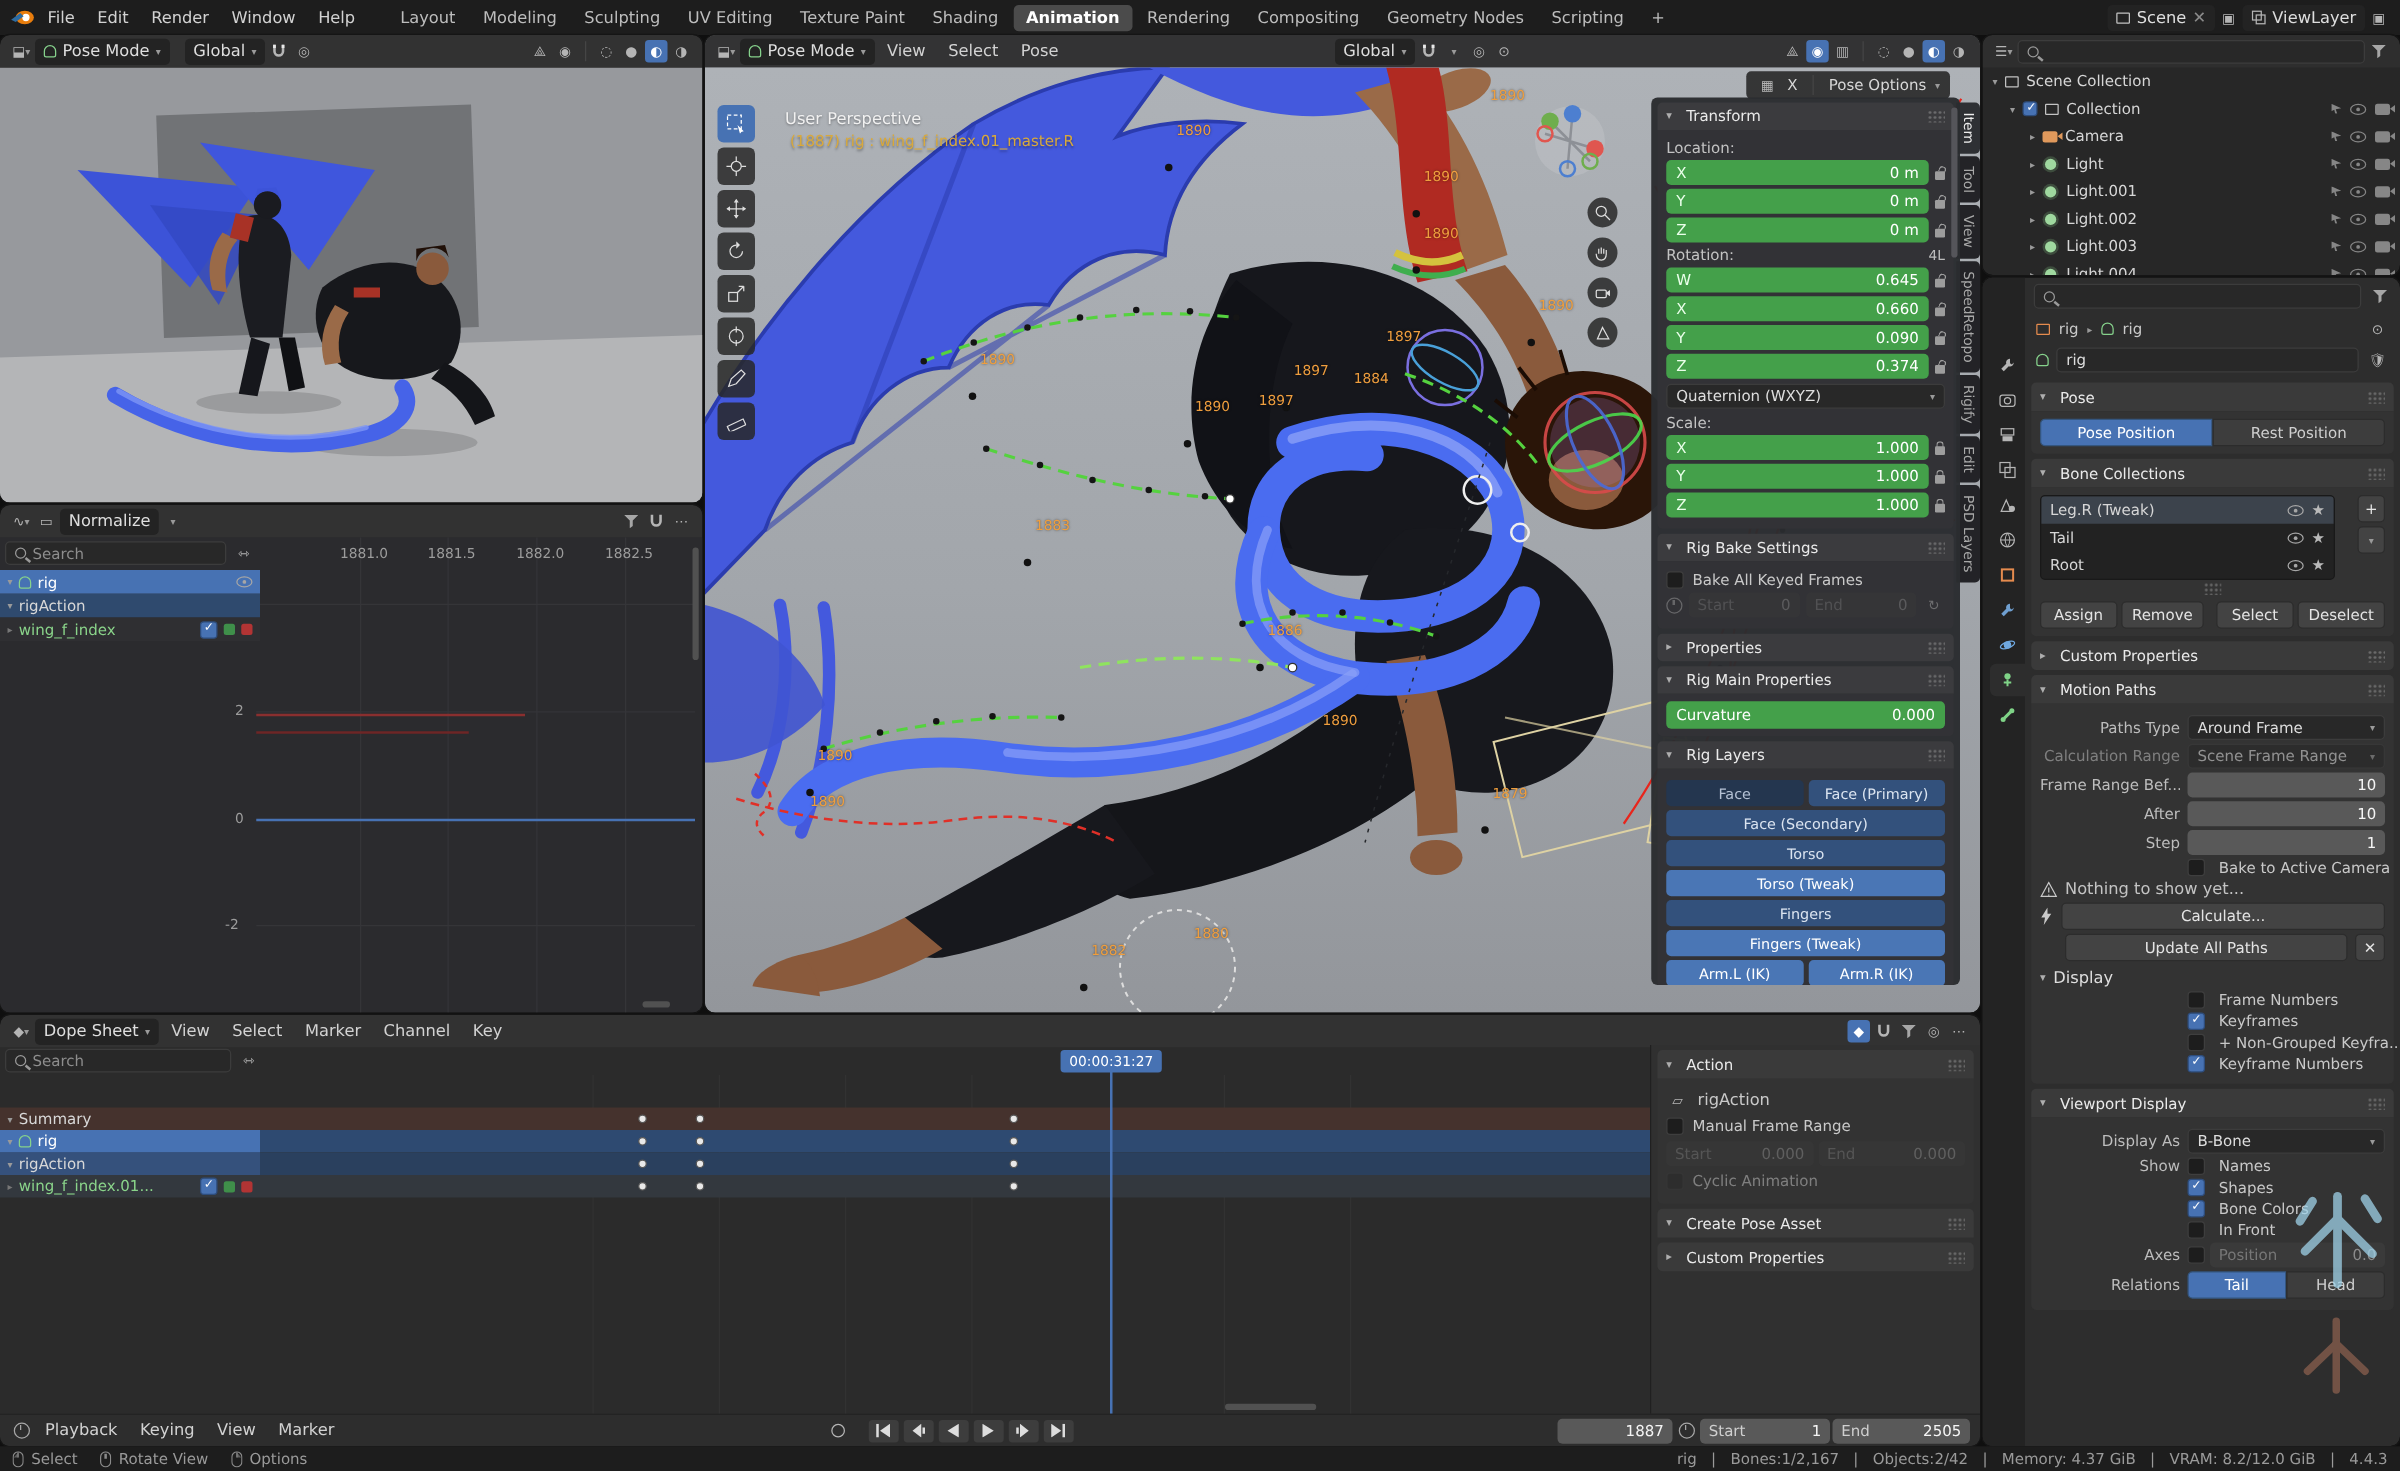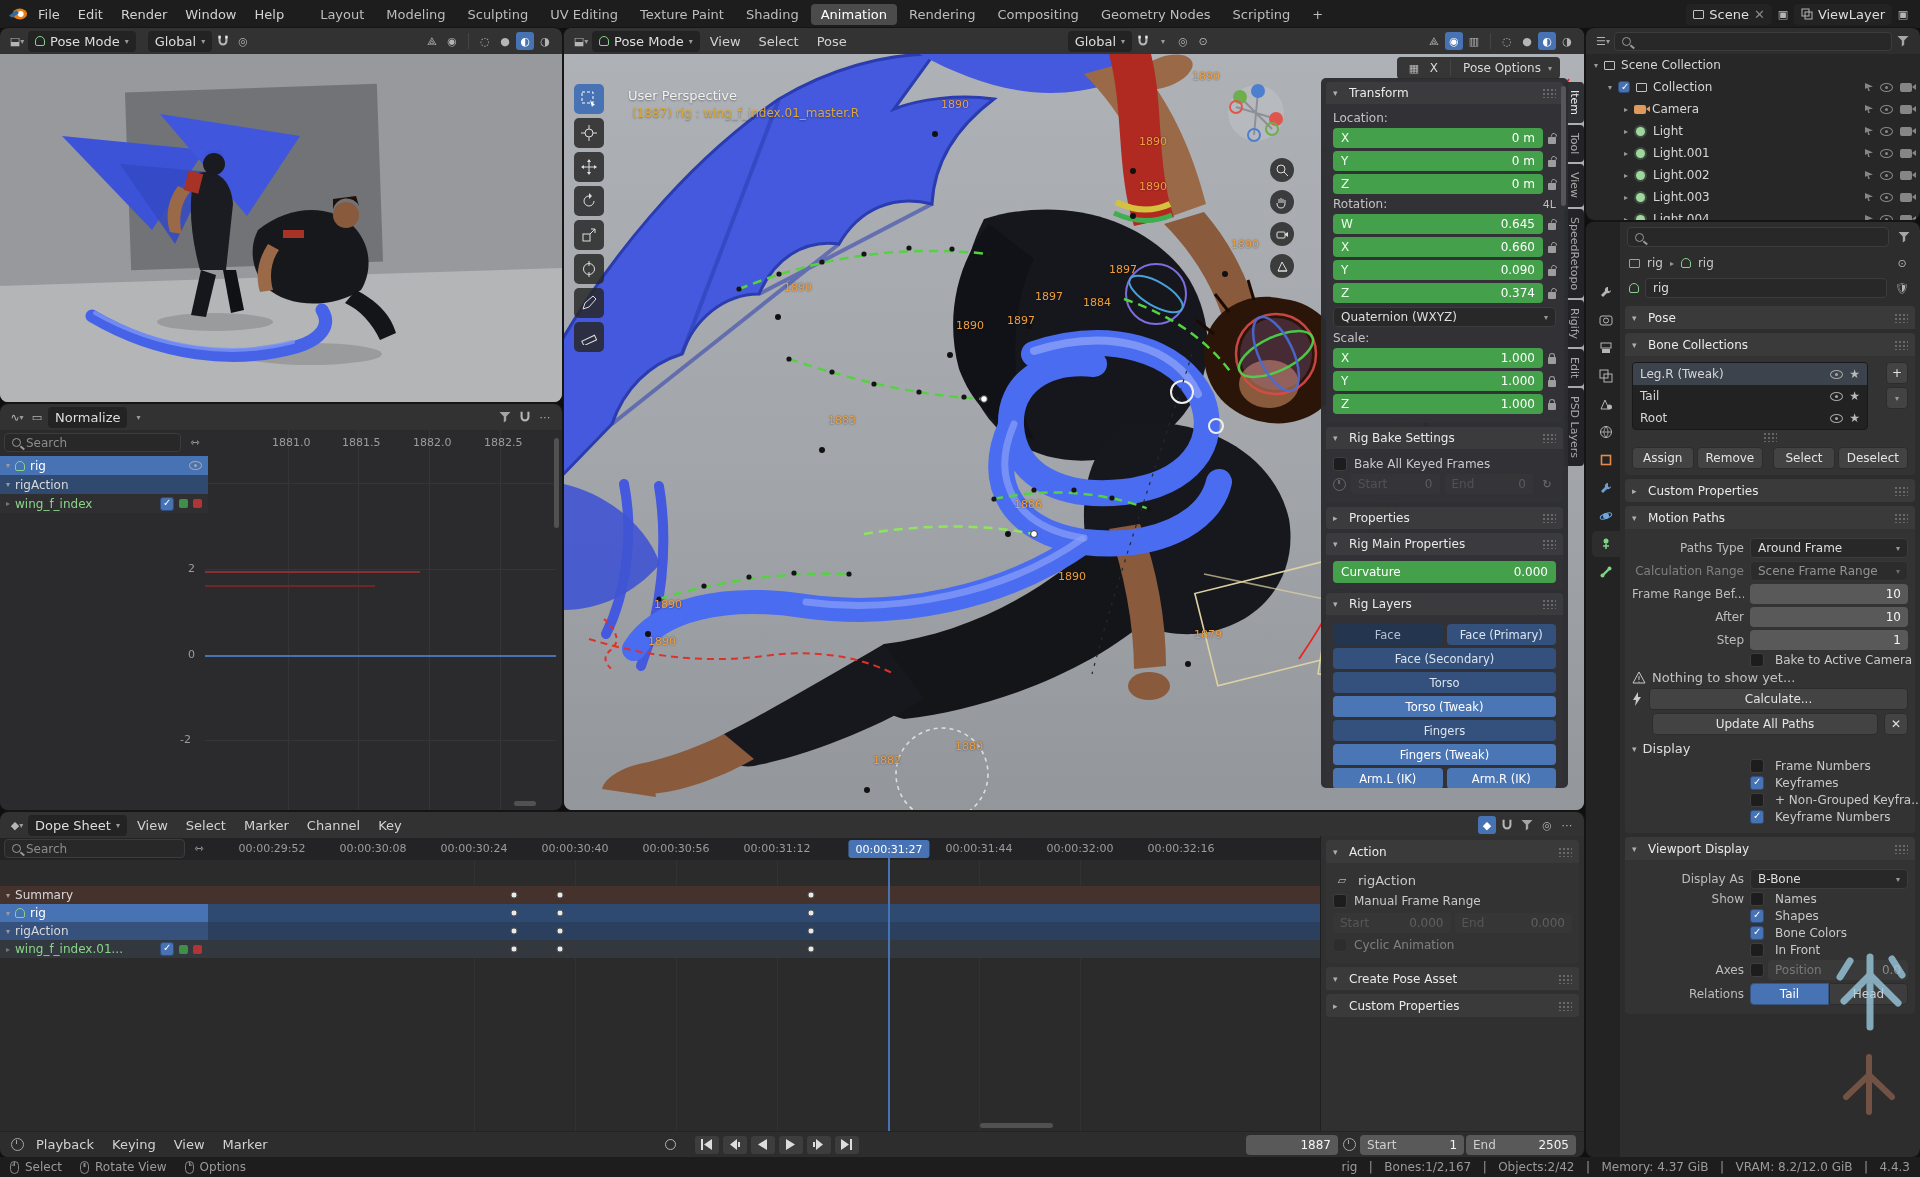--- a/index.html
+++ b/index.html
@@ -61,21 +61,21 @@
   .i-clock{width:13px;height:13px;border:1.5px solid #a6a6a6;border-radius:50%;position:relative;flex:none;}
   .i-clock::after{content:"";position:absolute;left:4px;top:1px;width:1.5px;height:4px;background:#a6a6a6;}
   .i-lock{width:8px;height:7px;background:#9d9d9d;border-radius:1px;position:relative;margin-top:4px;flex:none;}
   .i-lock::before{content:"";position:absolute;left:1px;top:-4px;width:4px;height:4px;border:1.5px solid #9d9d9d;border-bottom:none;border-radius:4px 4px 0 0;}
   .i-lock.open::before{left:3px;transform:rotate(20deg);}
   .redtag{width:9px;height:9px;background:#b23434;border-radius:2px;flex:none;}
   .grntag{width:9px;height:9px;background:#3f8f4a;border-radius:2px;flex:none;}
   
   .topbar{position:absolute;left:0;top:0;width:1920px;height:28px;background:#1d1d1d;display:flex;align-items:center;padding:0 8px;gap:2px;}
   .ws{padding:3px 10px;border-radius:4px;color:#bdbdbd;white-space:nowrap;}
-  .ws.act{background:#4b4b4b;color:#fff;}
+  .ws.act{background:#4b4b4b;color:#fff;font-weight:bold;}
   
   .cam-view{left:0;top:28px;width:562px;height:374px;}
   .graph{left:0;top:404px;width:562px;height:406px;}
   .vp{left:564px;top:28px;width:1020px;height:782px;background:#9fa2a7;}
   .outliner{left:1586px;top:28px;width:334px;height:192px;background:#272727;}
   .props{left:1586px;top:222px;width:334px;height:935px;background:#2d2d2d;}
   .dope{left:0;top:812px;width:1584px;height:345px;}
   .statusbar{position:absolute;left:0;top:1157px;width:1920px;height:20px;background:#1d1d1d;display:flex;align-items:center;padding:0 10px;gap:18px;color:#9a9a9a;font-size:12px;}
   
   .vp .ed-hdr{background:rgba(45,45,45,.95);}
@@ -973,20 +973,26 @@
           </div>
         <span class="hico">🛡</span>
       </div>
 
       <div class="panel">
         <div class="phdr">
             <span class="arr">▾</span>
             <span>Pose</span>
             <span class="grip"></span>
           </div>
+        <div class="pbody">
+          <div style="display:flex">
+            <div class="seg on" style="border-radius:4px 0 0 4px">Pose Position</div>
+            <div class="seg" style="border-radius:0 4px 4px 0">Rest Position</div>
+          </div>
+        </div>
       </div>
 
       <div class="panel">
         <div class="phdr">
             <span class="arr">▾</span>
             <span>Bone Collections</span>
             <span class="grip"></span>
           </div>
         <div class="pbody">
           <div style="display:flex;gap:18px">
@@ -1249,31 +1255,20 @@
             <path d="M3 1v6a4 4 0 0 0 8 0V1" fill="none" stroke="#b5b5b5" stroke-width="2.4"></path>
           </svg>
         </span>
       <span class="hico">
           <span class="i-funnel"></span>
         </span>
       <span class="hico">◎</span>
       <span class="hico">⋯</span>
     </div>
     <div class="dbody">
-      <div class="ruler">
-        <span class="tc" style="left:272px">00:00:29:52</span>
-        <span class="tc" style="left:373px">00:00:30:08</span>
-        <span class="tc" style="left:474px">00:00:30:24</span>
-        <span class="tc" style="left:575px">00:00:30:40</span>
-        <span class="tc" style="left:676px">00:00:30:56</span>
-        <span class="tc" style="left:777px">00:00:31:12</span>
-        <span class="tc" style="left:979px">00:00:31:44</span>
-        <span class="tc" style="left:1080px">00:00:32:00</span>
-        <span class="tc" style="left:1181px">00:00:32:16</span>
-      </div>
 
       <div class="abs" style="left:373px;top:22px;bottom:0;width:1px;background:#32
 3232"></div>
       <div class="abs" style="left:474px;top:22px;bottom:0;width:1px;background:#323232"></div>
       <div class="abs" style="left:575px;top:22px;bottom:0;width:1px;background:#323232"></div>
       <div class="abs" style="left:676px;top:22px;bottom:0;width:1px;background:#323232"></div>
       <div class="abs" style="left:777px;top:22px;bottom:0;width:1px;background:#323232"></div>
       <div class="abs" style="left:979px;top:22px;bottom:0;width:1px;background:#323232"></div>
       <div class="abs" style="left:1080px;top:22px;bottom:0;width:1px;background:#323232"></div>
 

